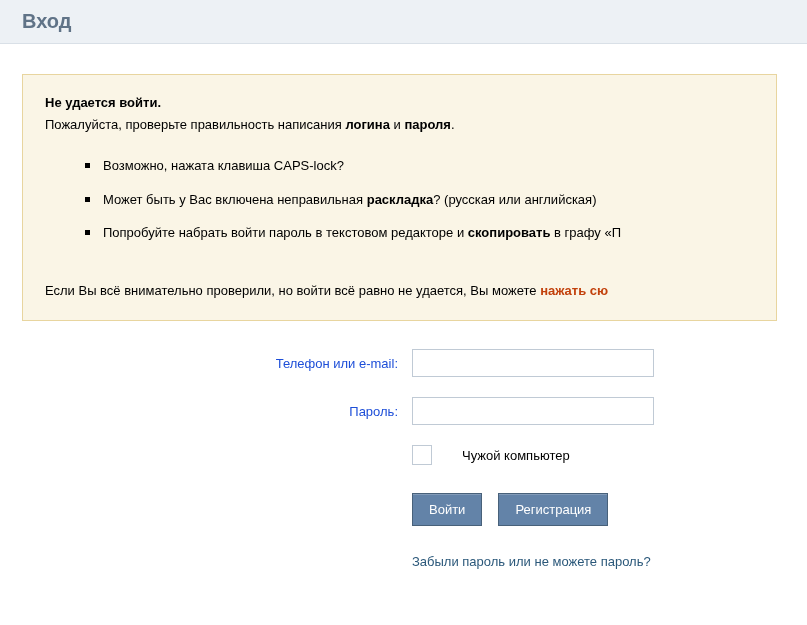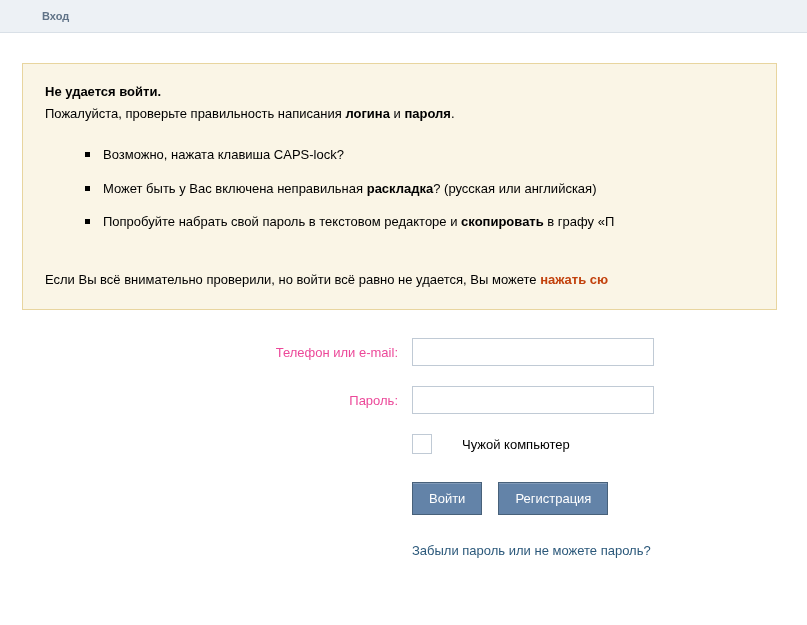--- a/index.html
+++ b/index.html
@@ -16,23 +16,22 @@
       height: 625px;
       overflow: hidden;
     }
     .header {
       background: #edf1f5;
       border-bottom: 1px solid #d9e0e7;
       padding: 10px 22px;
     }
     .header-title {
       color: #607387;
-      font-size: 11px;
+      font-size: 20px;
       font-weight: bold;
-      margin-left: 20px;
     }
     .content {
       padding: 30px 30px 0 22px;
     }
     .error-box {
       background: #faf5e6;
       border: 1px solid #e8d59f;
       padding: 18px 22px 20px 22px;
       margin-bottom: 28px;
       color: #000000;
@@ -76,21 +75,21 @@
       margin-left: 170px;
     }
     .form-row {
       display: flex;
       align-items: center;
       margin-bottom: 20px;
     }
     .form-label {
       width: 220px;
       text-align: right;
-      color: #ec4899;
+      color: #1d4ed8;
       padding-right: 14px;
       font-size: 13px;
     }
     .form-input {
       width: 242px;
       height: 28px;
       border: 1px solid #c0cad5;
       background: #ffffff;
       padding: 4px 6px;
       font-family: inherit;
@@ -157,21 +156,21 @@
       <span>Пожалуйста, проверьте правильность написания </span><span class="bold">логина</span><span> и </span><span class="bold">пароля</span><span>.</span>
     </div>
     <ul>
       <li>
         <span>Возможно, нажата клавиша CAPS-lock?</span>
       </li>
       <li>
         <span>Может быть у Вас включена неправильная </span><span class="bold">раскладка</span><span>? (русская или английская)</span>
       </li>
       <li>
-        <span>Попробуйте набрать свой пароль в текстовом редакторе и </span><span class="bold">скопировать</span><span> в графу «П</span>
+        <span>Попробуйте набрать войти пароль в текстовом редакторе и </span><span class="bold">скопировать</span><span> в графу «П</span>
       </li>
     </ul>
     <div class="error-footer">
       <span>Если Вы всё внимательно проверили, но войти всё равно не удается, Вы можете </span><span class="link">нажать сю</span>
     </div>
   </div>
 
   <div class="login-form">
     <div class="form-row">
       <div class="form-label">Телефон или e-mail:</div>

